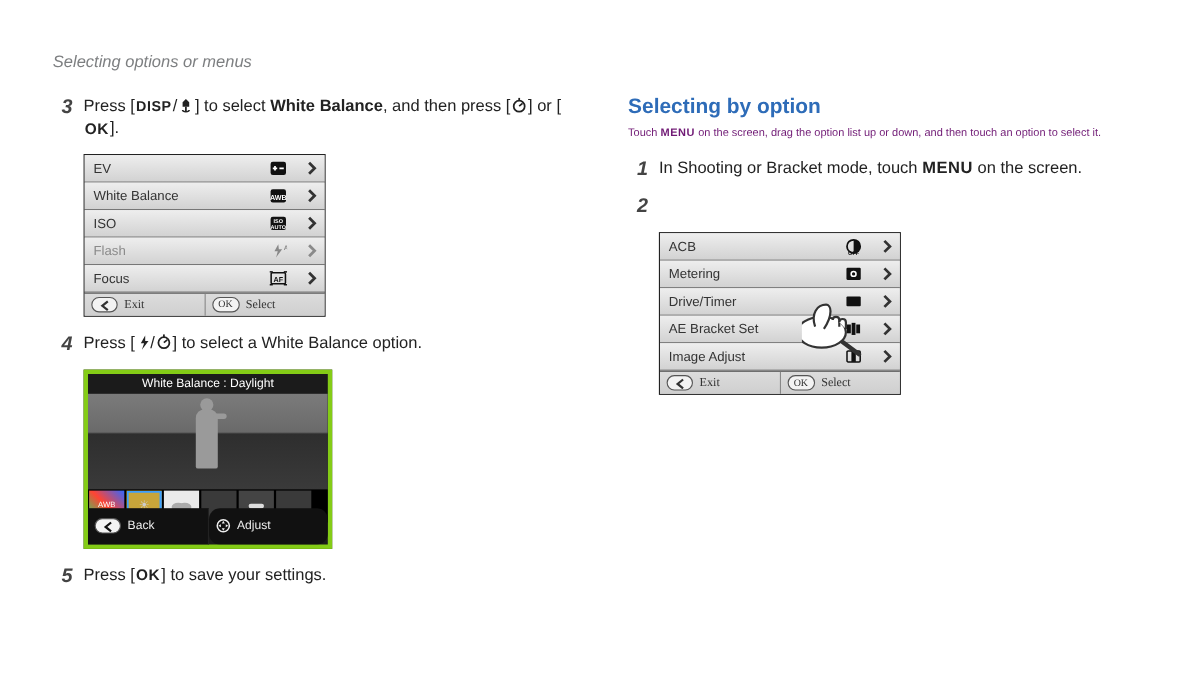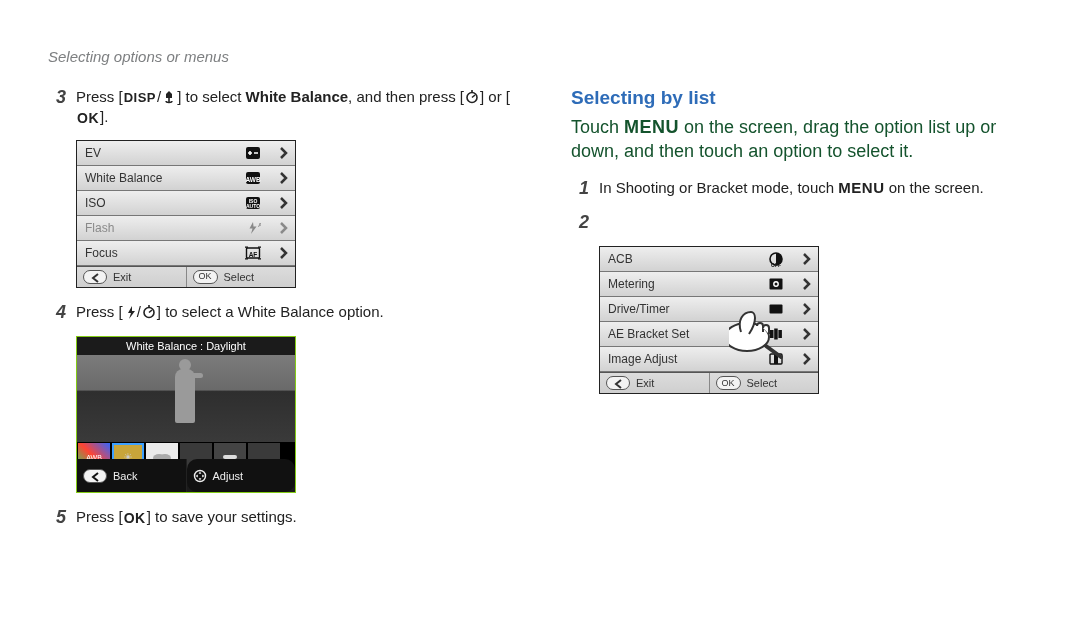--- a/index.html
+++ b/index.html
@@ -66,22 +66,22 @@
   }
 
   
   .sub-heading {
     color: #2e6cb8;
     font-weight: 700;
     font-size: 19px;
     margin-bottom: 6px;
   }
   .subtext {
-    font-size: 18px;
-    color: #14532d;
+    font-size: 10px;
+    color: #701a75;
     line-height: 1.35;
     margin-bottom: 14px;
   }
 
   
   .panel {
     border: 1px solid #222;
     width: 218px;
     background: #d9d9d9;
     margin-top: 6px;
@@ -114,20 +114,21 @@
   }
   .panel-row .chev {
     margin-left: 4px;
     font-weight: 800;
   }
   .panel-bottom {
     display: flex;
     height: 20px;
     border-top: 1px solid #555;
     background: linear-gradient(#dcdcdc, #cfcfcf);
+    font-family: Liberation Serif, serif;
   }
   .panel-bottom .half {
     flex: 1;
     display: flex;
     align-items: center;
     justify-content: flex-start;
     gap: 6px;
     padding: 0 6px;
     font-size: 11px;
     color: #333;
@@ -145,21 +146,21 @@
     padding: 0 5px;
     border: 1px solid #555;
     border-radius: 7px;
     background: #f3f3f3;
     font-size: 9px;
     line-height: 1;
   }
 
   
   .wb-panel {
-    border: 1px solid #84cc16;
+    border: 4px solid #84cc16;
     width: 218px;
     height: 155px;
     background: #1b1b1b;
     margin-top: 6px;
     margin-bottom: 14px;
     position: relative;
     color: #eee;
     overflow: hidden;
   }
   .wb-header {
@@ -534,21 +535,21 @@
 
       <div class="step">
         <div class="step-num">5</div>
         <div class="step-body">
           <span class="frag">Press [</span><span class="icon-frag ok-word">OK</span><span class="frag">] to save your settings.</span>
         </div>
       </div>
     </div>
 
     <div class="col">
-      <div class="sub-heading">Selecting by list</div>
+      <div class="sub-heading">Selecting by option</div>
       <div class="subtext">
         <span class="frag">Touch </span><span class="menu-word">MENU</span><span class="frag"> on the screen, drag the option list up or down, and then touch an option to select it.</span>
       </div>
 
       <div class="step">
         <div class="step-num">1</div>
         <div class="step-body">
           <span class="frag">In Shooting or Bracket mode, touch </span><span class="menu-word">MENU</span><span class="frag"> on the screen.</span>
         </div>
       </div>

